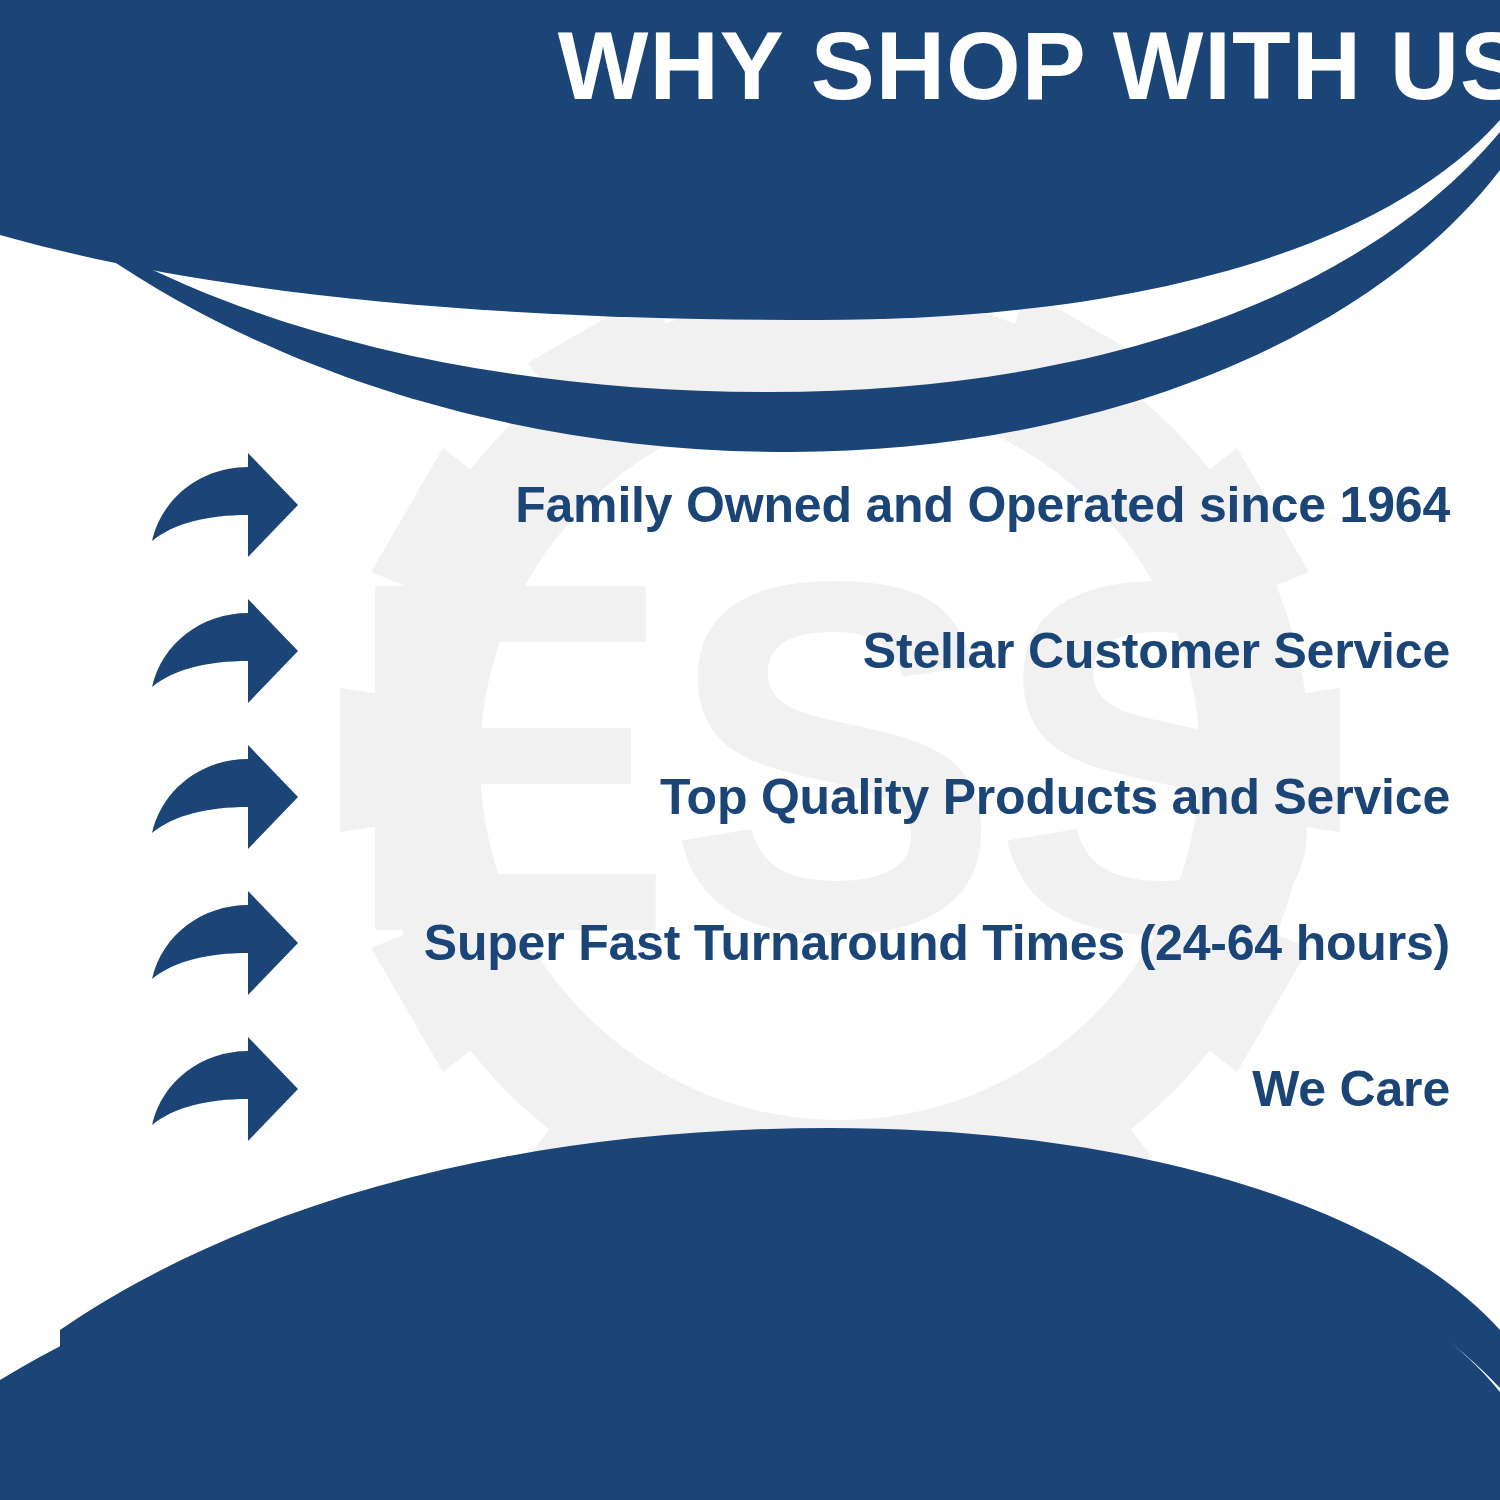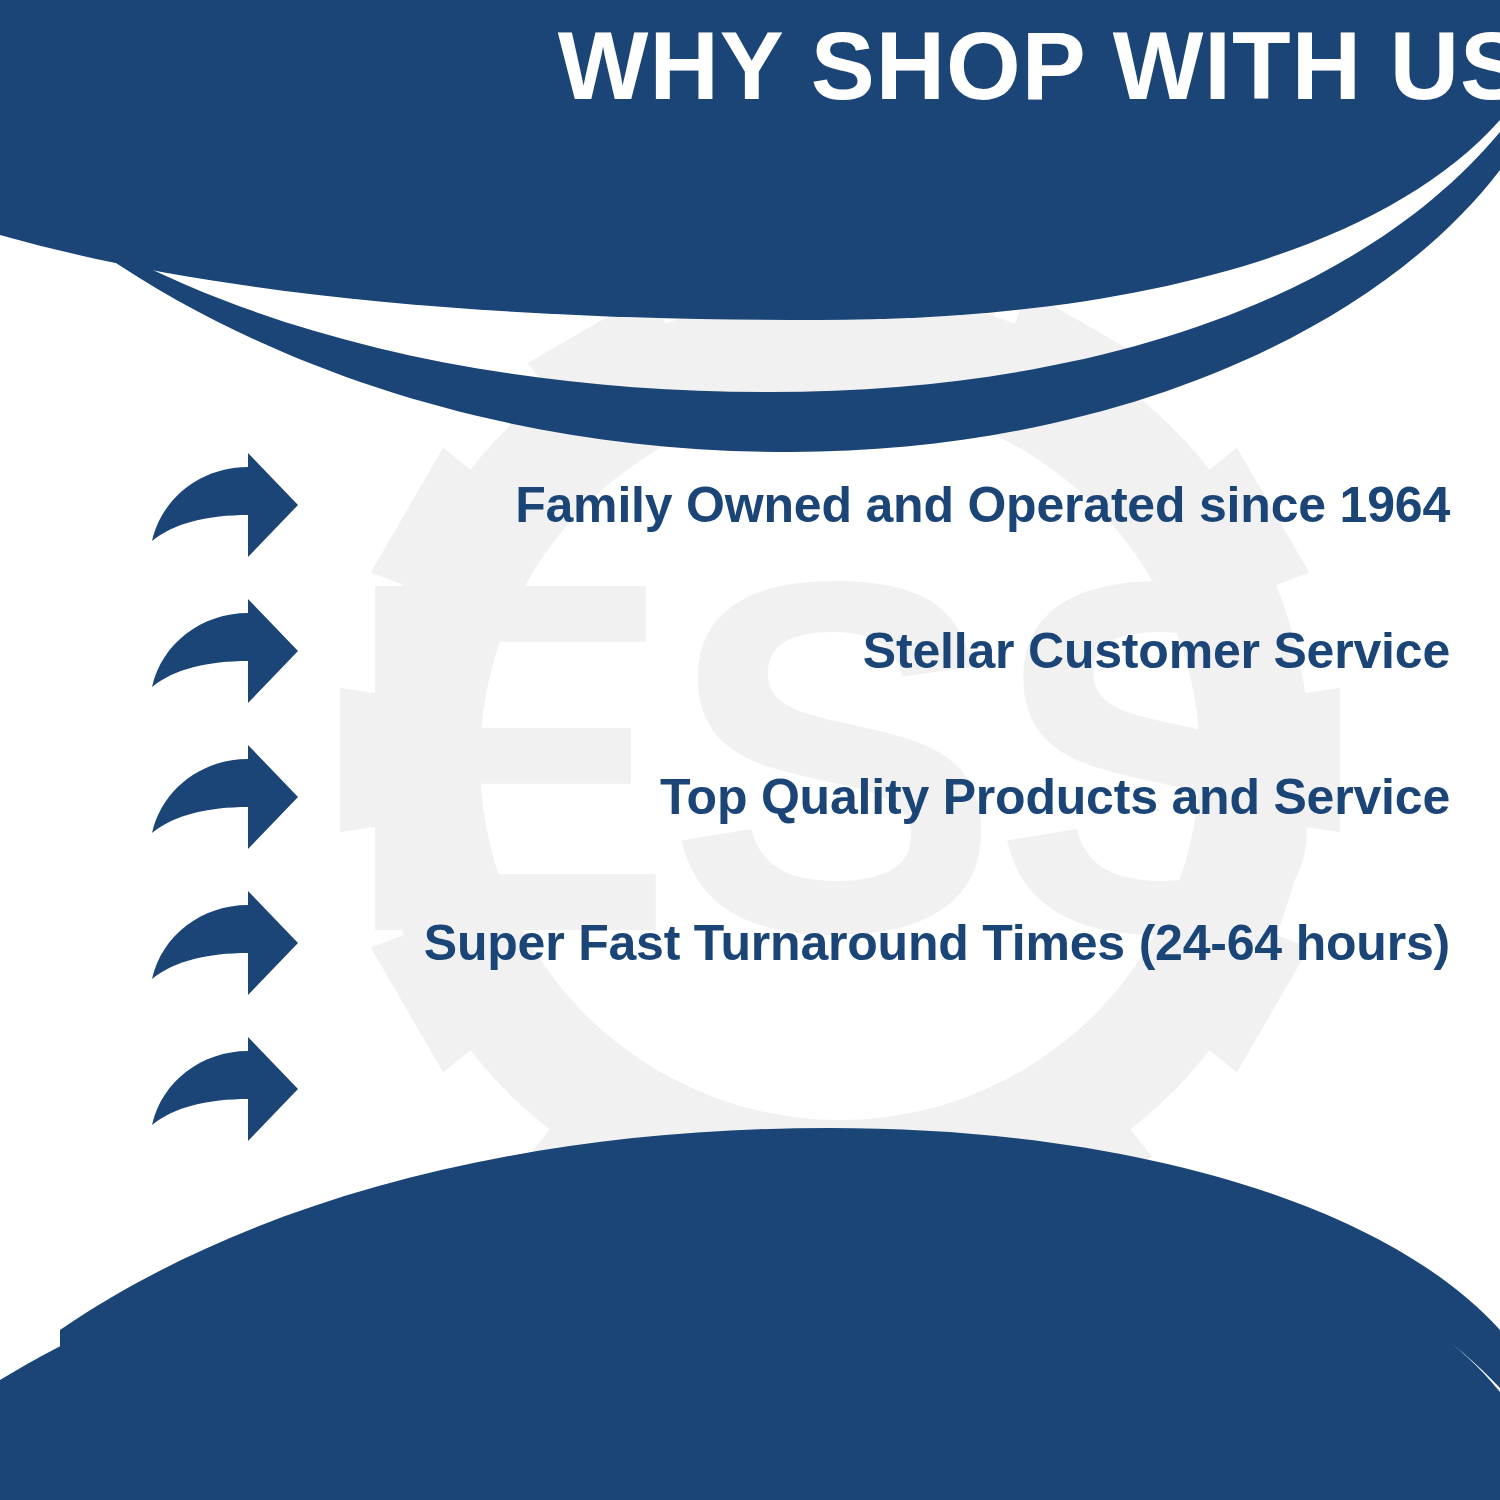--- a/index.html
+++ b/index.html
@@ -224,17 +224,18 @@
     <div class="benefit-row">
       <svg class="arrow-icon" viewBox="0 0 150 104">
         <path fill="#1b4576" d="M 2 88
                  C 12 44, 52 14, 98 14
                  L 98 0
                  L 148 52
                  L 98 104
                  L 98 62
                  C 58 62, 24 70, 2 88 Z"></path>
       </svg>
+      <div class="benefit-text">We Care</div>
     </div>
 
   </div>
 
 </div>
 
 </body></html>

